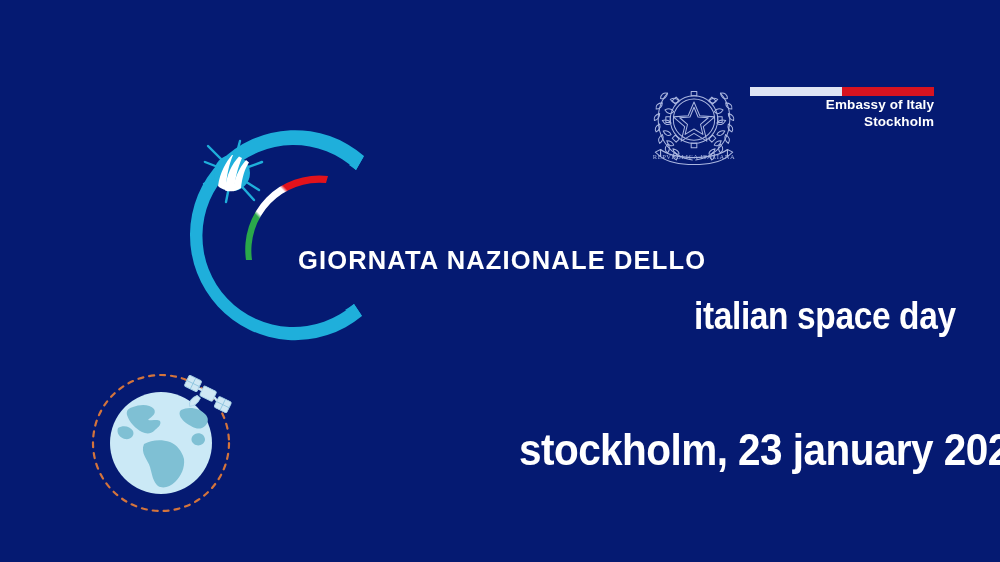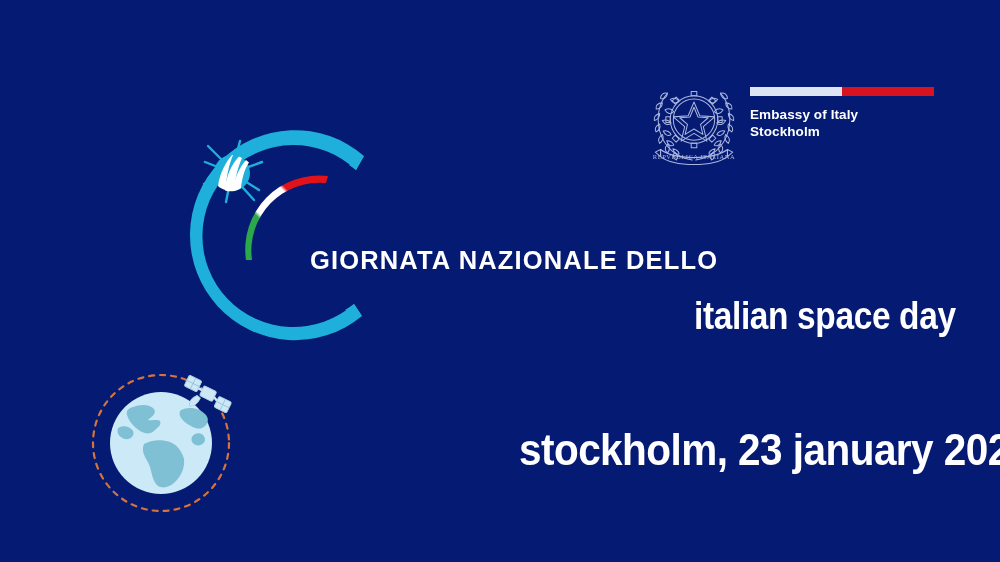--- a/index.html
+++ b/index.html
@@ -41,41 +41,41 @@
   .tricolour-bar {
     width: 184px;
     height: 9px;
     display: flex;
     overflow: hidden;
   }
   .tricolour-bar span { display: block; height: 100%; }
   .tri-w { flex: 1; background: #dfe4f3; }
   .tri-r { flex: 1; background: #d8131f; }
   .embassy-lines {
-    margin-top: 10px;
     color: #ffffff;
     font-size: 13.5px;
     line-height: 1.26;
     font-weight: 600;
     letter-spacing: 0.1px;
+    text-align: right;
   }
 
   
   .ring-logo {
     position: absolute;
     left: 140px;
     top: 88px;
     width: 290px;
     height: 290px;
   }
 
   
   .wordmark {
     position: absolute;
-    left: 310px;
+    left: 298px;
     top: 248px;
     width: 380px;
   }
   .wm-top {
     color: #ffffff;
     font-size: 25.5px;
     font-weight: 700;
     letter-spacing: 1.15px;
     line-height: 1;
     white-space: nowrap;

